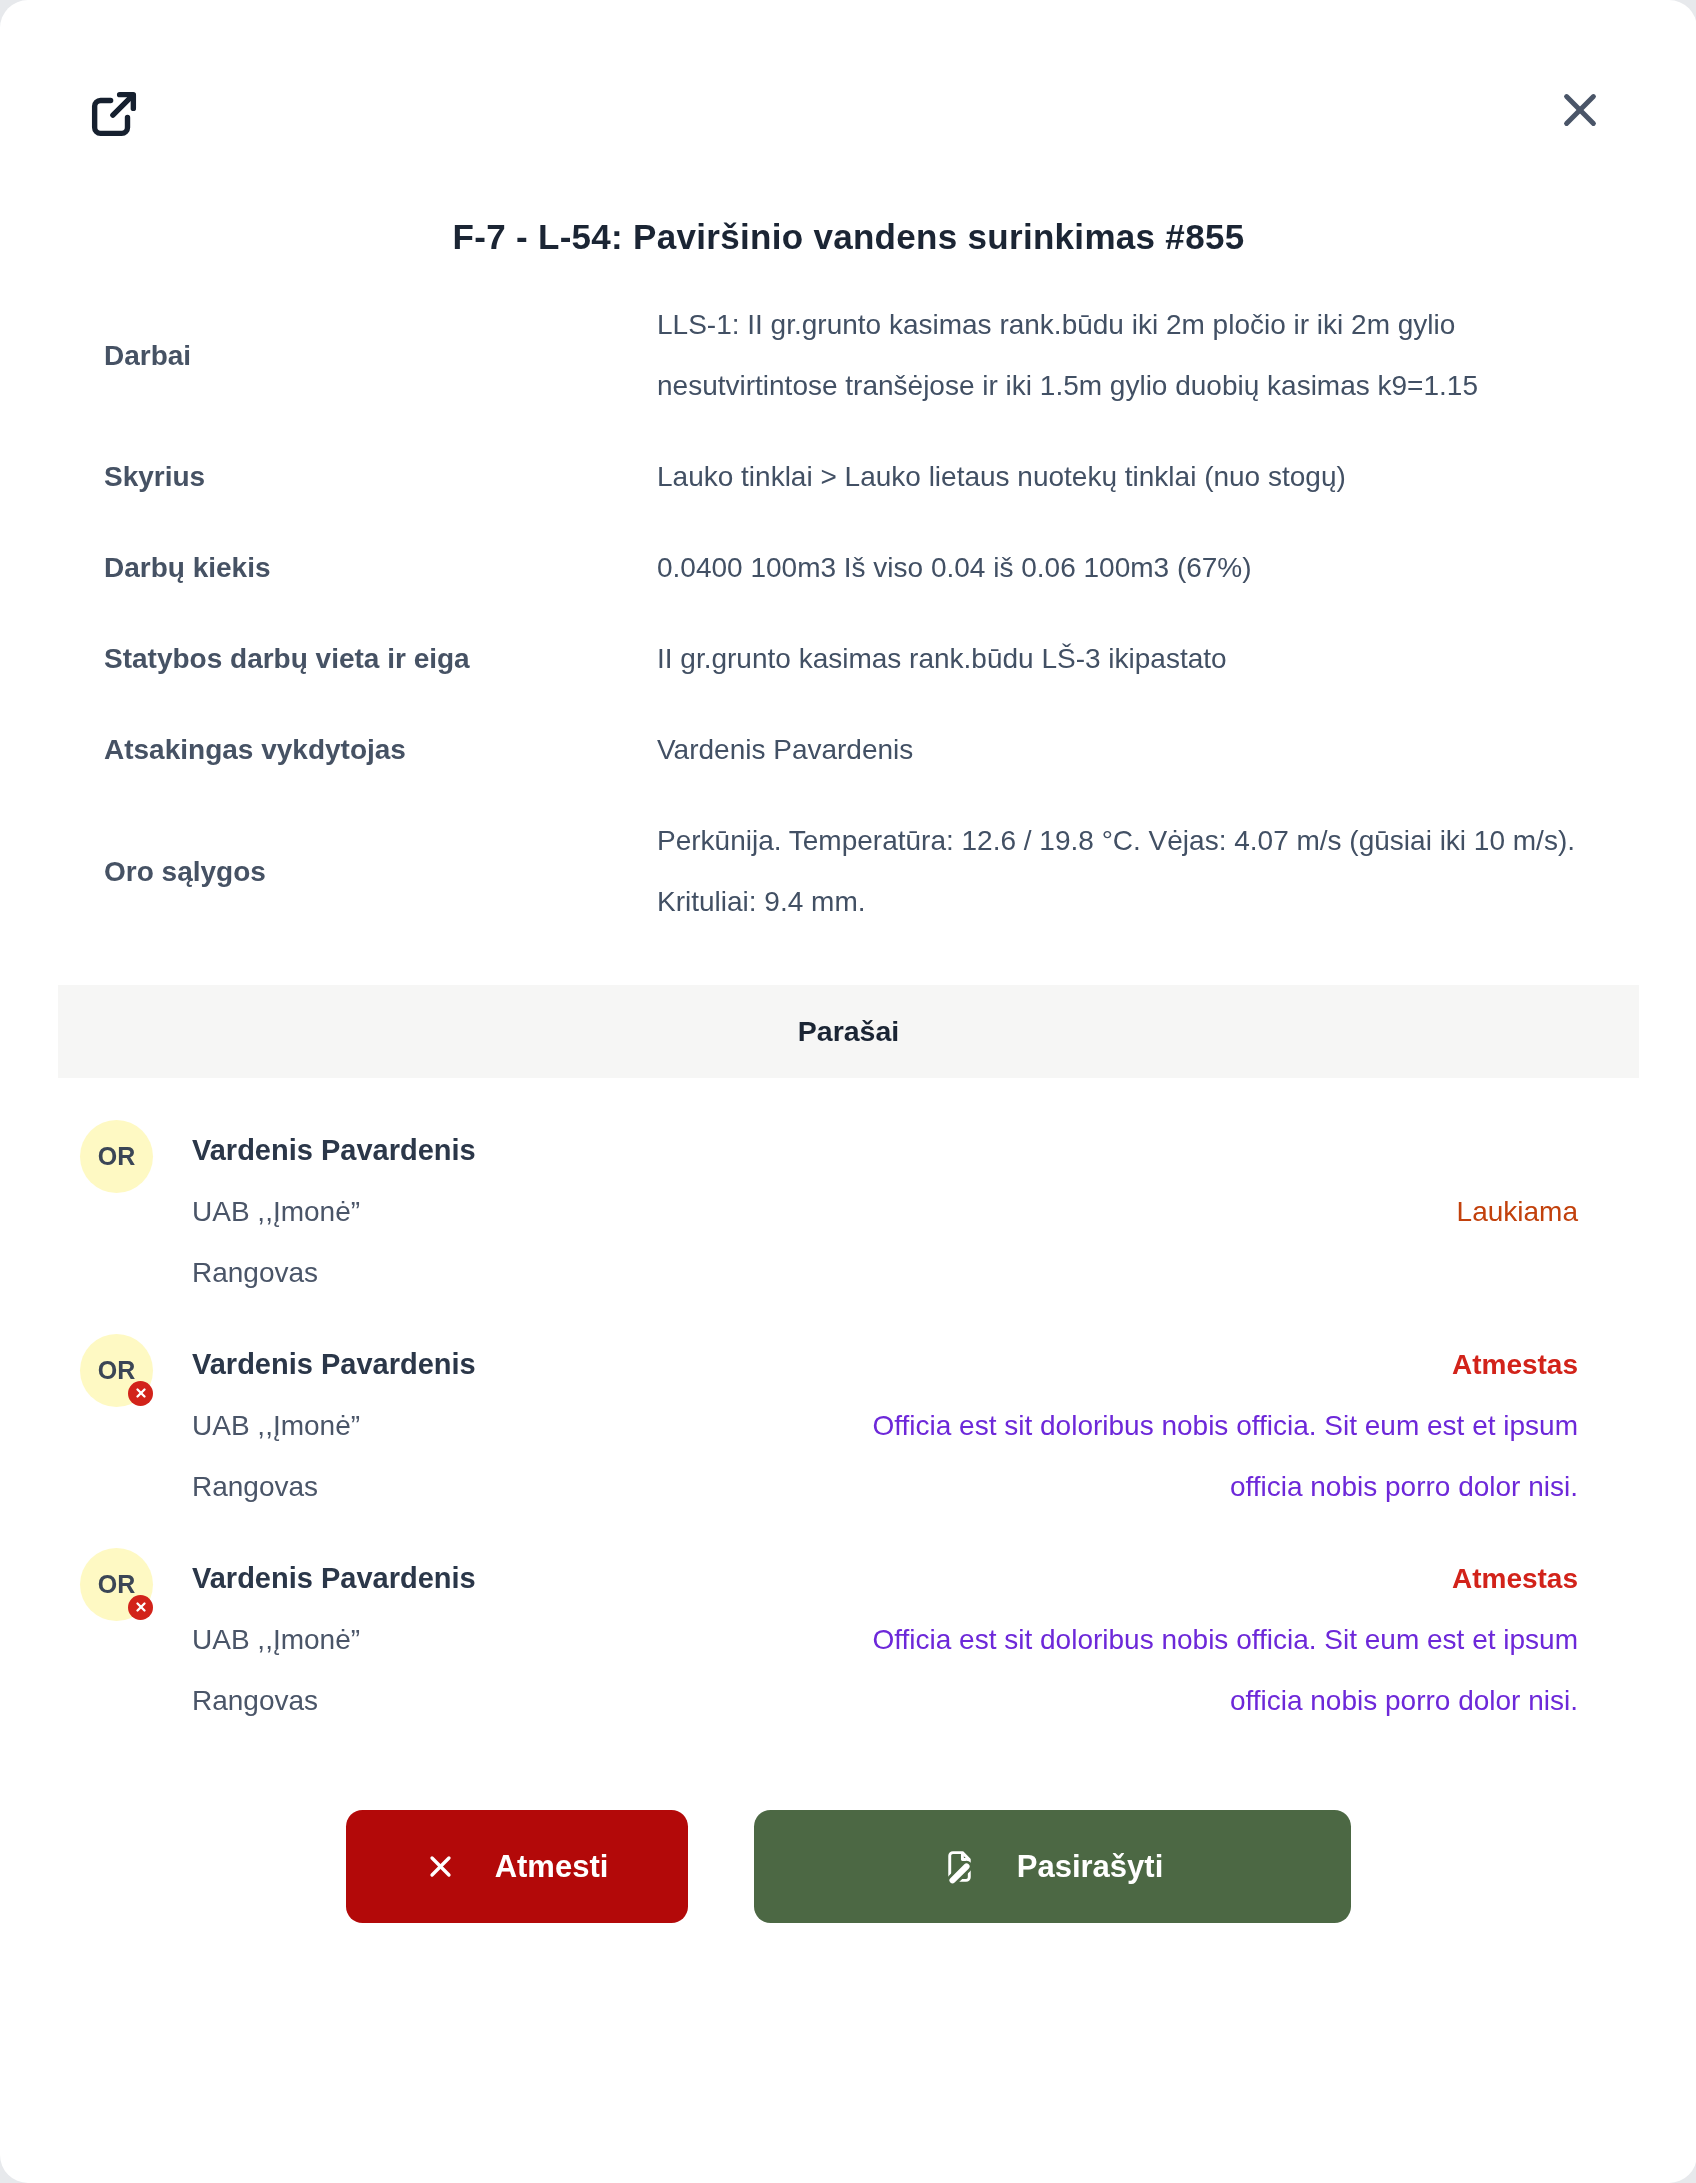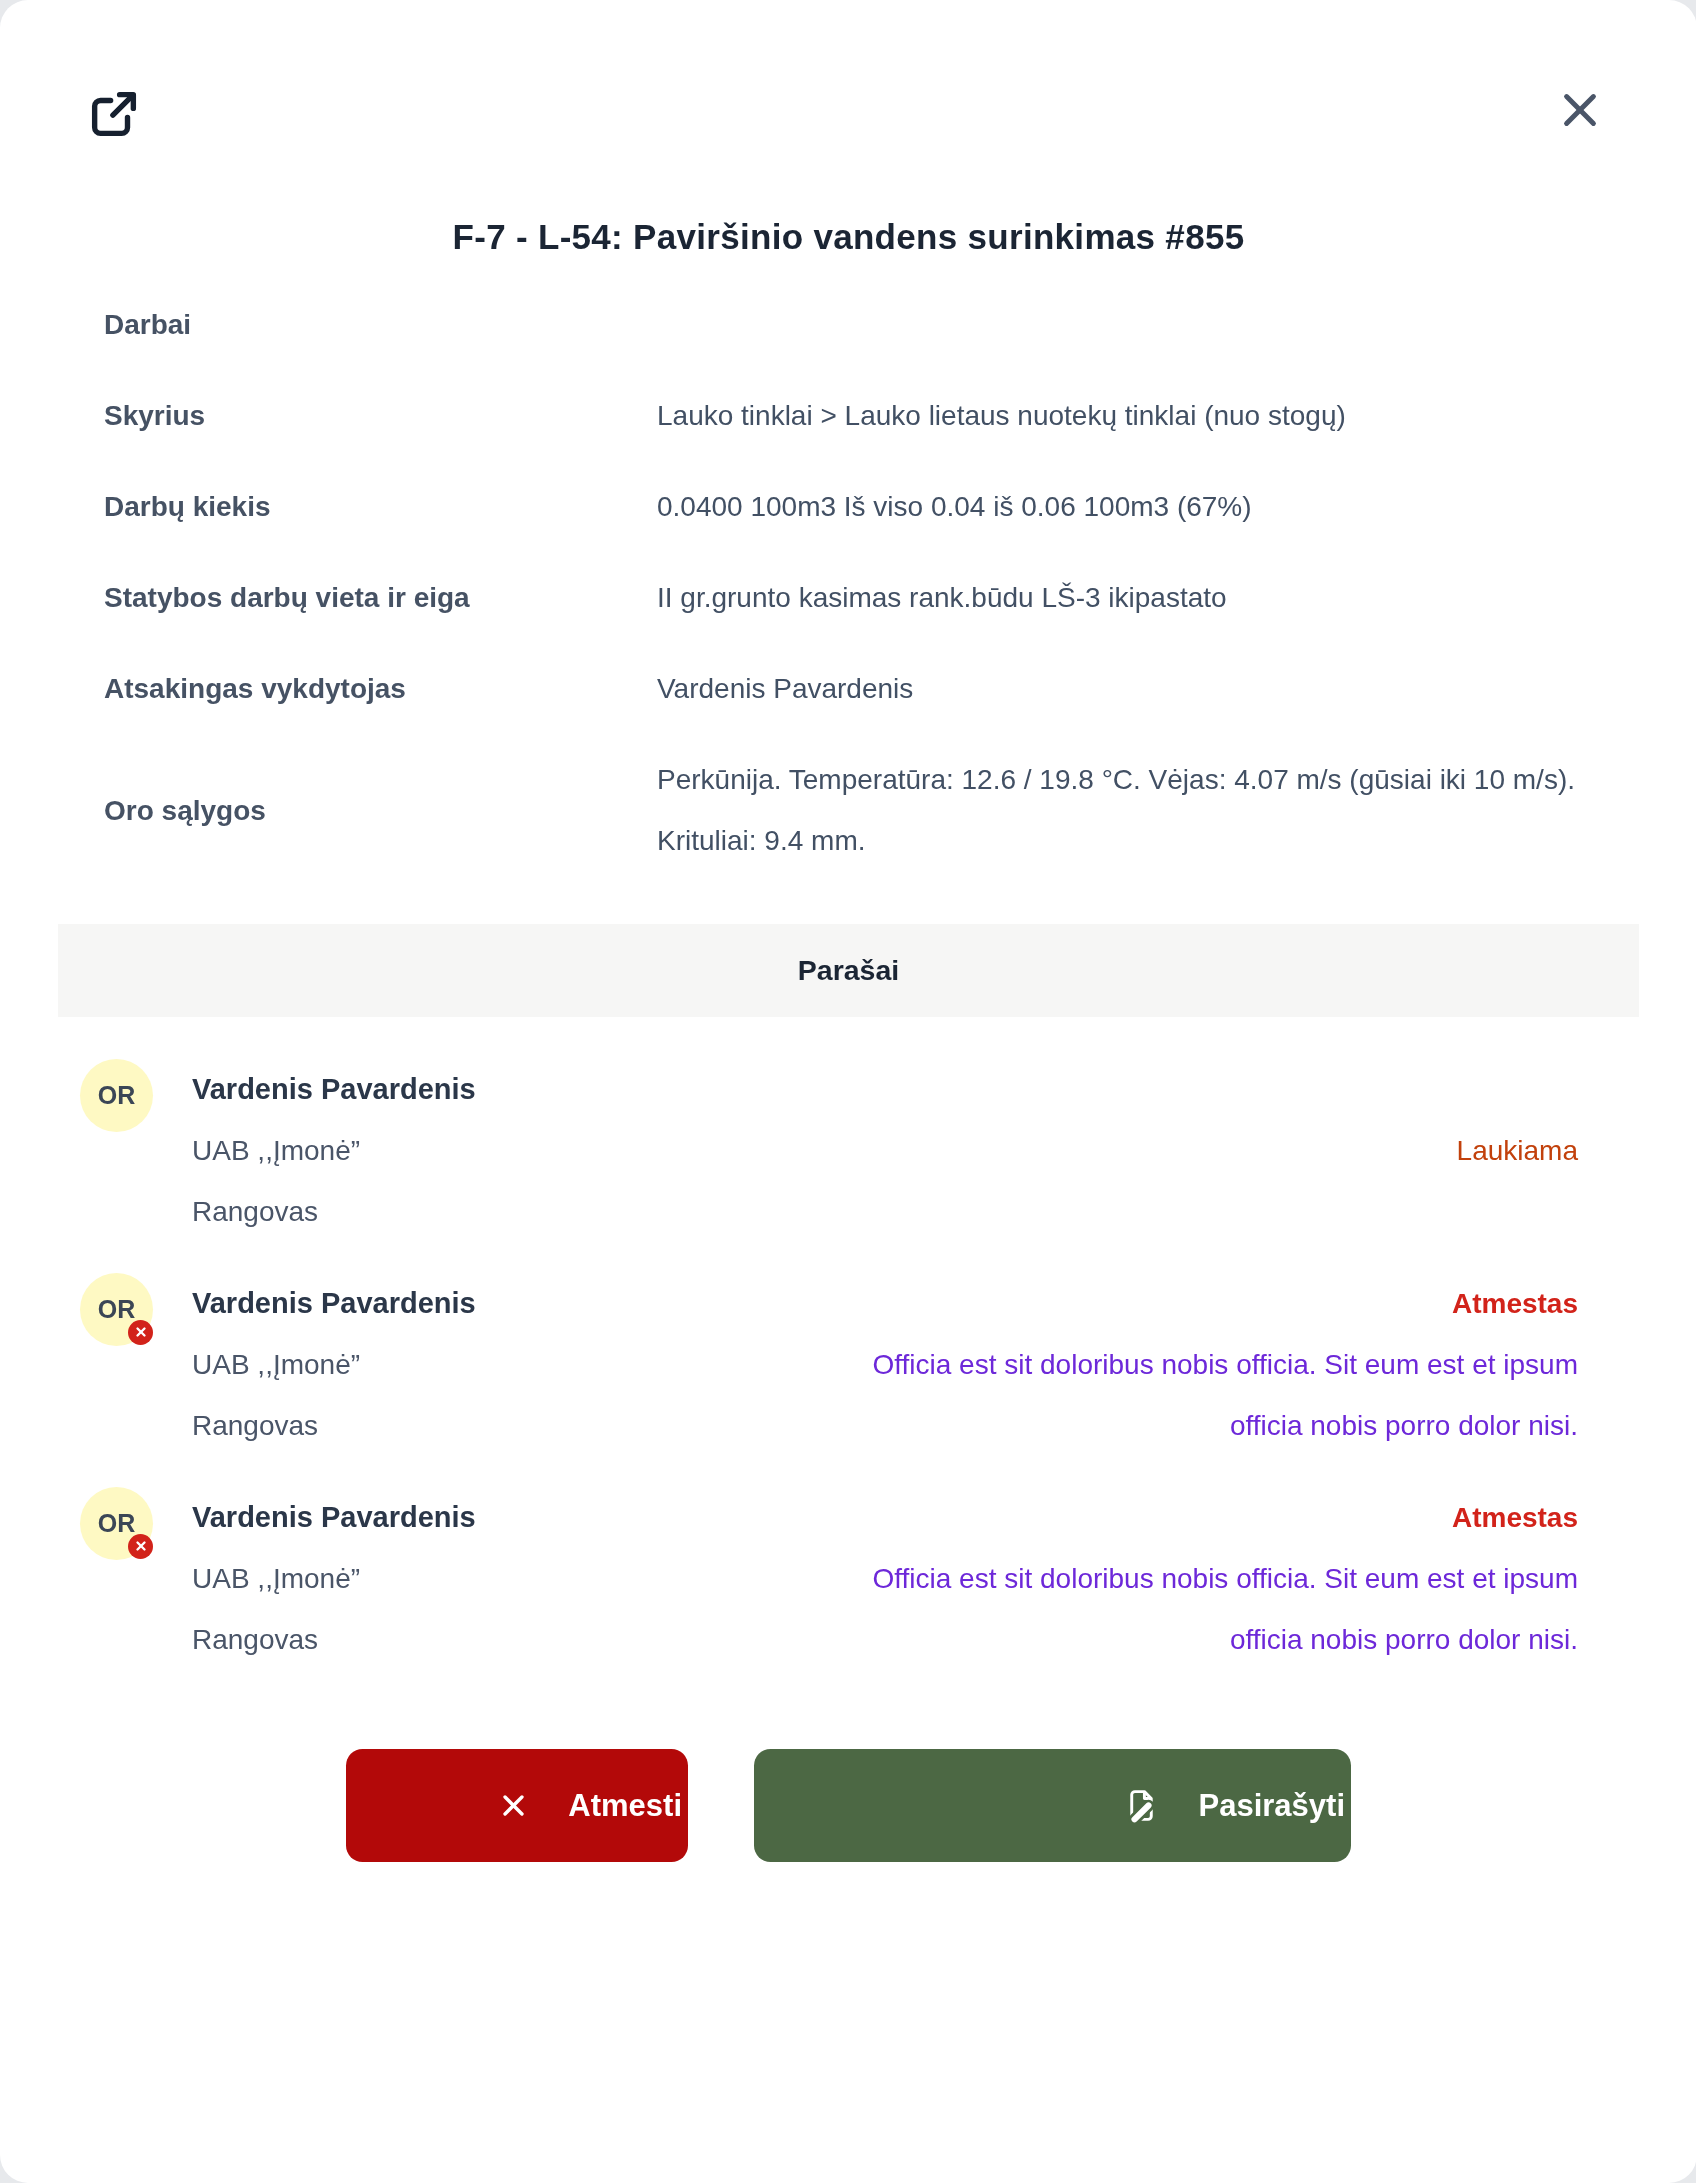--- a/index.html
+++ b/index.html
@@ -38,21 +38,21 @@
   .sig-left{width:621px;flex:0 0 621px;}
   .sig-name{font-size:29px;font-weight:700;color:#2b3749;line-height:61px;}
   .sig-company,.sig-role{font-size:28px;color:#4a5568;line-height:61px;}
   .sig-right{flex:1;text-align:right;line-height:61px;}
   .status{font-size:28px;}
   .sig--pending .status{color:#c2410c;margin-top:61px;display:block;}
   .sig--rejected .status{color:var(--statusRed,#d2231a);font-weight:700;display:block;}
   .comment{font-size:28px;color:#6d28d9;max-width:735px;margin-left:auto;}
   
   .actions{display:flex;justify-content:center;gap:66px;margin-top:79px;}
-  .btn{display:flex;align-items:center;justify-content:flex-end;gap:40px;
+  .btn{display:flex;align-items:center;justify-content:center;gap:40px;
     height:113px;border:none;border-radius:16.5px;color:#fff;
     font-family:inherit;font-size:31px;font-weight:700;cursor:pointer;}
   .btn-reject{width:342px;background:var(--btnRed,#b30909);}
   .btn-sign{width:597px;background:var(--btnGreen,#4c6844);}
 </style>
 </head>
 <body>
 
 <div class="card">
 
@@ -75,20 +75,21 @@
       </span>
     </button>
   </div>
 
   <div class="title">F-7 - L-54: Paviršinio vandens surinkimas #855</div>
 
 
   <div class="info">
     <div class="info-row">
       <div class="info-label">Darbai</div>
+      <div class="info-value">LLS-1: II gr.grunto kasimas rank.būdu iki 2m pločio ir iki 2m gylio nesutvirtintose tranšėjose ir iki 1.5m gylio duobių kasimas k9=1.15</div>
     </div>
     <div class="info-row">
       <div class="info-label">Skyrius</div>
       <div class="info-value">Lauko tinklai &gt; Lauko lietaus nuotekų tinklai (nuo stogų)</div>
     </div>
     <div class="info-row">
       <div class="info-label">Darbų kiekis</div>
       <div class="info-value">0.0400 100m3 Iš viso 0.04 iš 0.06 100m3 (67%)</div>
     </div>
     <div class="info-row">

